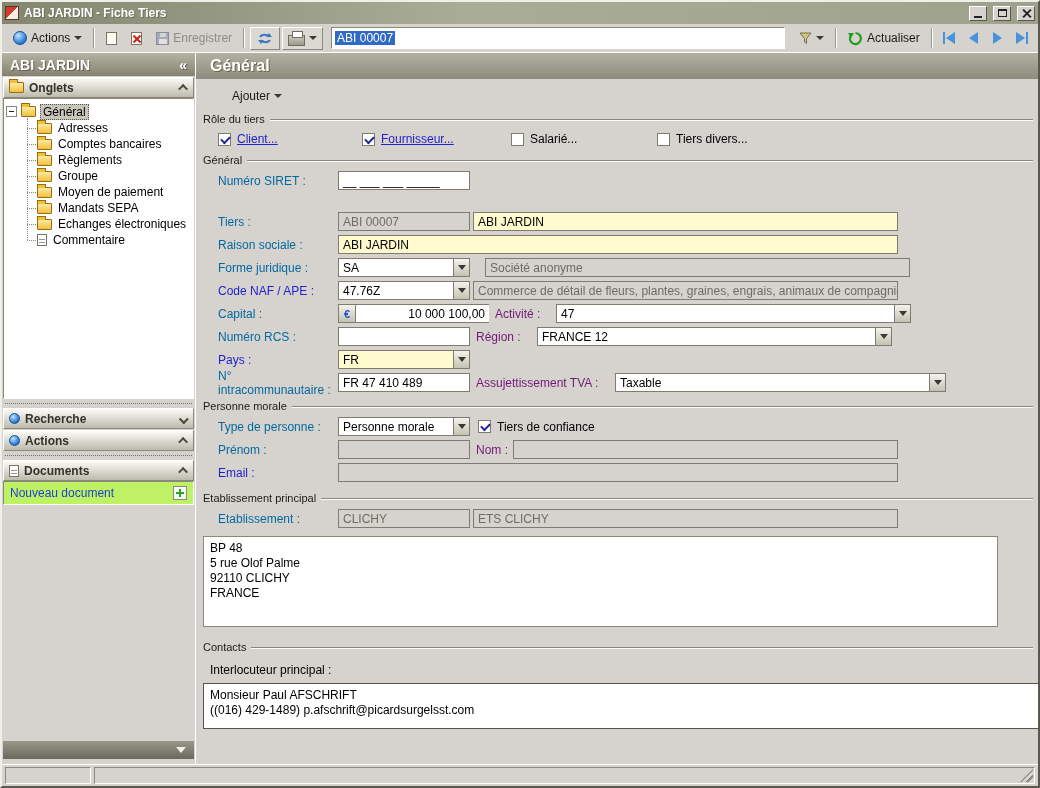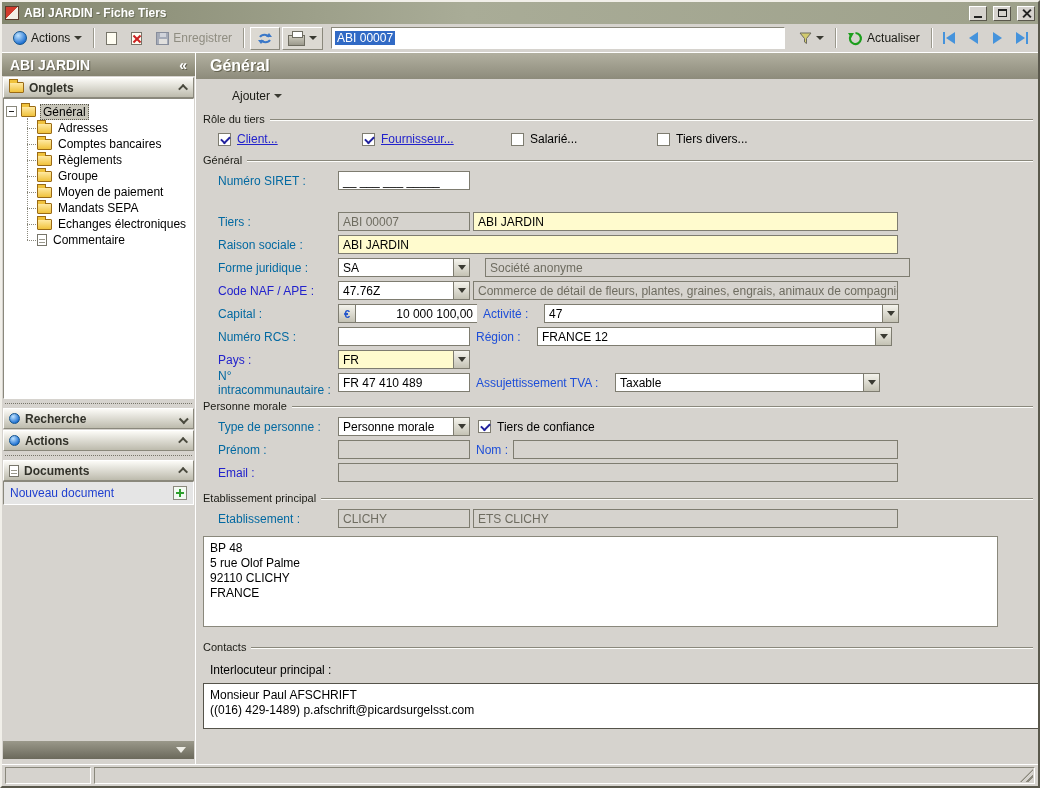--- a/index.html
+++ b/index.html
@@ -72,21 +72,21 @@
   .expander { width:11px; height:11px; border:1px solid #8a887c; background:#fff; position:relative; flex:0 0 11px; }
   .expander::before { content:""; position:absolute; left:2px; top:4px; width:5px; height:1px; background:#222; }
   .tree-label { font-size:12px; padding:0 2px; white-space:nowrap; }
   .tree-label.selected { background:#c8c6ba; border:1px dotted #5a584c; }
   .tree-children { margin-left:17px; position:relative; }
   .tree-children::before { content:""; position:absolute; left:4px; top:-2px; bottom:8px; border-left:1px dotted #8a887c; }
   .tree-item { display:flex; align-items:center; gap:4px; height:16px; padding-left:14px; position:relative; }
   .tree-item::before { content:""; position:absolute; left:4px; top:8px; width:9px; border-top:1px dotted #8a887c; }
   .splitter { height:8px; flex:0 0 8px; display:flex; align-items:center; padding:0 3px; }
   .splitter::before { content:""; width:100%; border-top:1px dotted #77756a; }
-  .doc-panel { background:#e5e5e5; border:1px solid; border-color:#8a887c #fff #fff #8a887c; margin:0 1px; height:24px; flex:0 0 24px;
+  .doc-panel { background:#bef264; border:1px solid; border-color:#8a887c #fff #fff #8a887c; margin:0 1px; height:24px; flex:0 0 24px;
                display:flex; align-items:center; justify-content:space-between; padding:0 6px; }
   .link { color:#1f3fcf; cursor:default; }
   .plus-btn { width:14px; height:14px; background:#f2faf2; border:1px solid #8a887c; position:relative; }
   .plus-btn::before { content:""; position:absolute; left:2px; top:5px; width:8px; height:2px; background:#2ca02c; }
   .plus-btn::after { content:""; position:absolute; left:5px; top:2px; width:2px; height:8px; background:#2ca02c; }
   .sb-fill { flex:1; }
   .sb-bottom { height:18px; flex:0 0 18px; margin:0 1px 5px 1px; background:linear-gradient(180deg,#9a988a,#6b695b);
                display:flex; align-items:center; justify-content:flex-end; padding-right:8px; }
   .sb-bottom .tri-down { width:0; height:0; border-left:5px solid transparent; border-right:5px solid transparent; border-top:6px solid #f0efe8; }
 
@@ -95,21 +95,21 @@
   .main-head { height:26px; flex:0 0 26px; background:linear-gradient(180deg,#b2b0a0,#8d8b7b);
                color:#fff; font-weight:bold; font-size:16px; display:flex; align-items:center; padding:0 14px;
                text-shadow:1px 1px 0 #64624f; }
   .main-body { flex:1; overflow:hidden; padding-top:4px; }
   .add-row { height:26px; display:flex; align-items:center; margin-left:30px; gap:10px; }
   .group-t { display:flex; align-items:center; margin:0 5px 0 7px; font-size:11px; color:#1a1a14; }
   .group-t .line { flex:1; margin-left:5px; height:2px; border-top:1px solid #8a887c; border-bottom:1px solid #fdfdfb; margin-top:2px; }
   .frow { display:flex; align-items:center; height:23px; margin-left:22px; margin-right:5px; }
   .lbl { width:120px; flex:0 0 120px; color:#0369a1; }
   .lbl.blue, .blue { color:#2222cc; }
-  .lbl2 { margin-left:6px; color:#1d4ed8; }
+  .lbl2 { margin-left:6px; color:#701a75; }
   .w61 { width:61px; flex:0 0 61px; } .w139 { width:139px; flex:0 0 139px; } .w37 { width:37px; flex:0 0 37px; }
   .inp { height:19px; border:1px solid #7e7c70; background:#fff; padding:1px 4px; display:flex; align-items:center;
          font-size:12px; white-space:nowrap; overflow:hidden; }
   .inp.dis { background:#d6d3ce; color:#6e6c60; }
   .inp.yellow { background:#fffbce; }
   .inp.right { justify-content:flex-end; }
   .w132 { width:132px; flex:0 0 132px; } .w425 { width:425px; flex:0 0 425px; } .w560 { width:560px; flex:0 0 560px; } .w385 { width:385px; flex:0 0 385px; }
   .combo { display:flex; }
   .combo .inp { border-right:none; }
   .combo-btn { width:17px; flex:0 0 17px; height:19px; border:1px solid #7e7c70; background:linear-gradient(#f4f3ec,#c4c2b4);
@@ -401,21 +401,21 @@
           </div>
           <div class="inp dis w425" style="margin-left:3px;">
               <span>Commerce de détail de fleurs, plantes, graines, engrais, animaux de compagnie et alime</span>
             </div>
         </div>
 
         <div class="frow">
           <span class="lbl">Capital :</span>
           <div class="combo">
             <div class="cur-btn">€</div>
-            <div class="inp right" style="width:122px;">
+            <div class="inp right" style="width:134px;">
                 <span>10 000 100,00</span>
               </div>
           </div>
           <span class="lbl2 blue w61">Activité :</span>
           <div class="combo">
             <div class="inp" style="width:338px;">
                 <span>47</span>
               </div>
             <div class="combo-btn"></div>
           </div>
@@ -445,21 +445,21 @@
           </div>
         </div>
 
         <div class="frow">
           <span class="lbl">N° intracommunautaire :</span>
           <div class="inp w132">
               <span>FR 47 410 489</span>
             </div>
           <span class="lbl2 w139">Assujettissement TVA :</span>
           <div class="combo">
-            <div class="inp" style="width:248px;">
+            <div class="inp" style="width:314px;">
                 <span>Taxable</span>
               </div>
             <div class="combo-btn"></div>
           </div>
         </div>
 
         <div class="gap6"></div>
         <div class="group-t">
           <span>Personne morale</span>
             <span class="line"></span>

